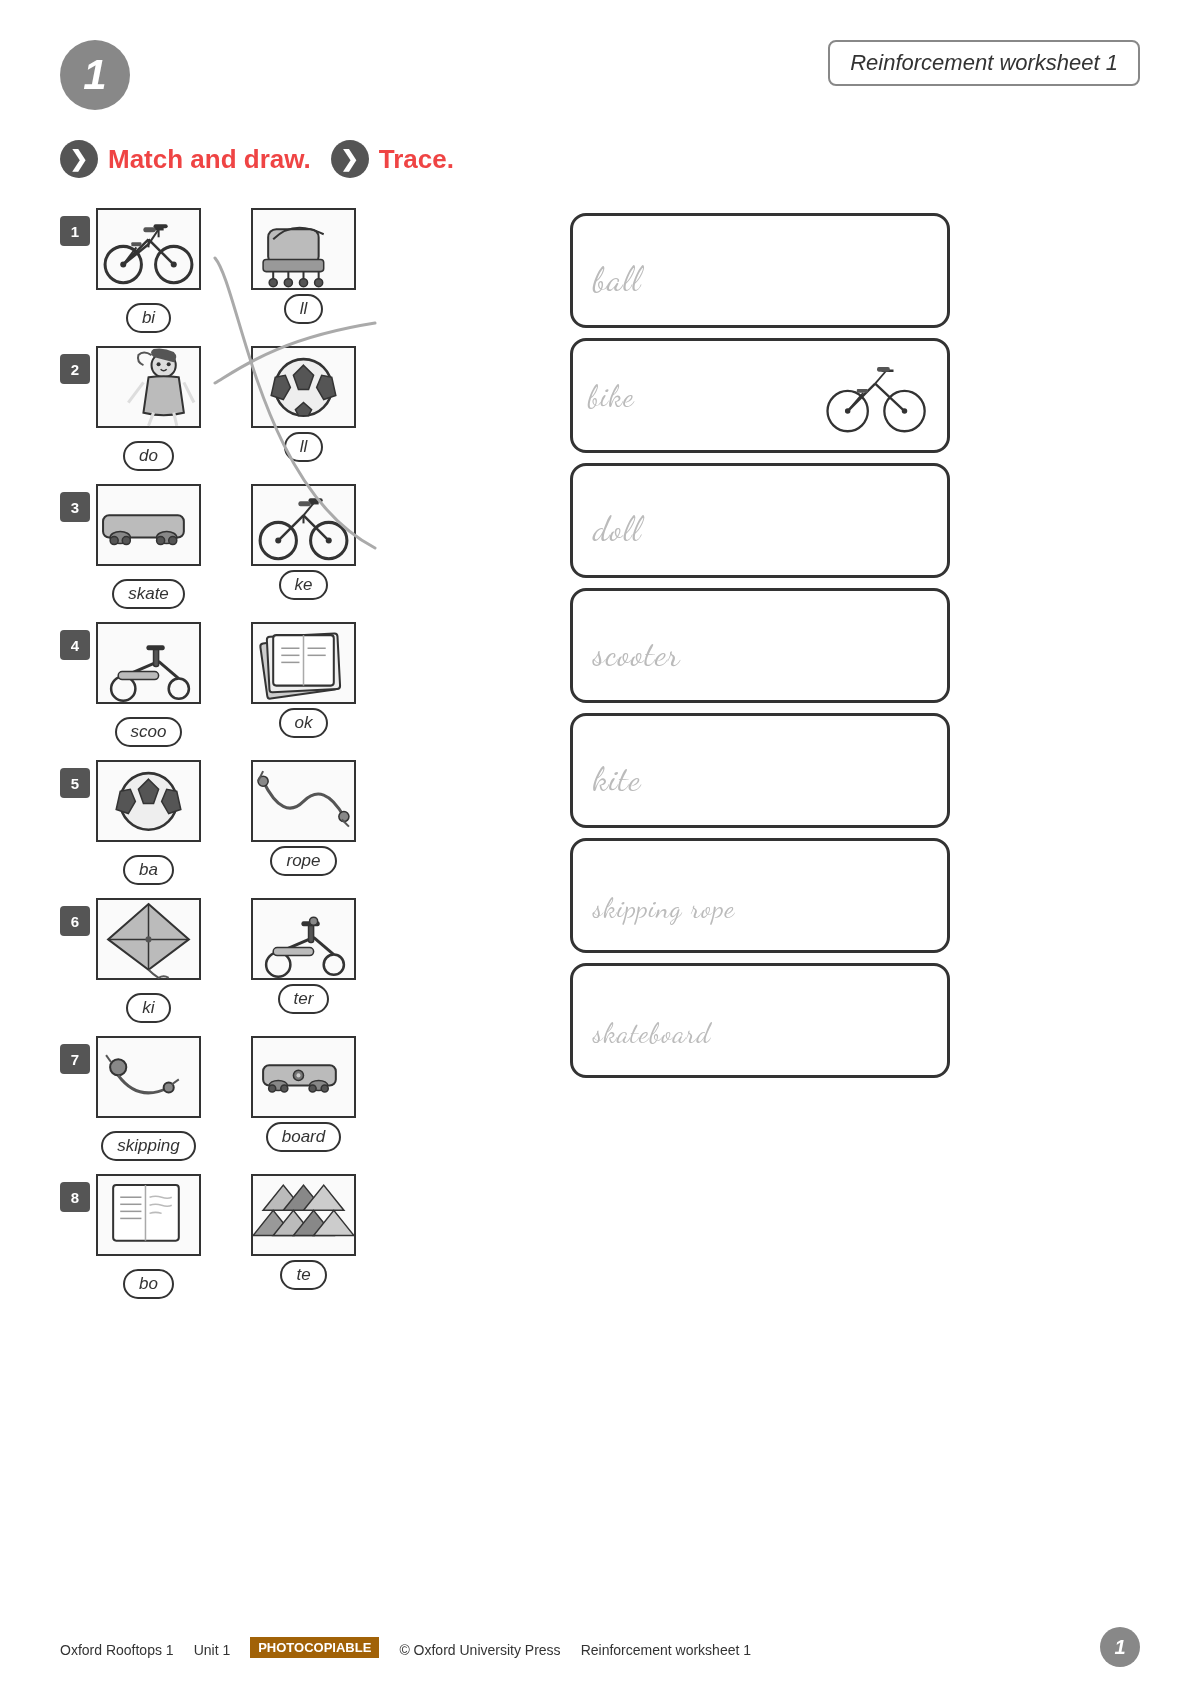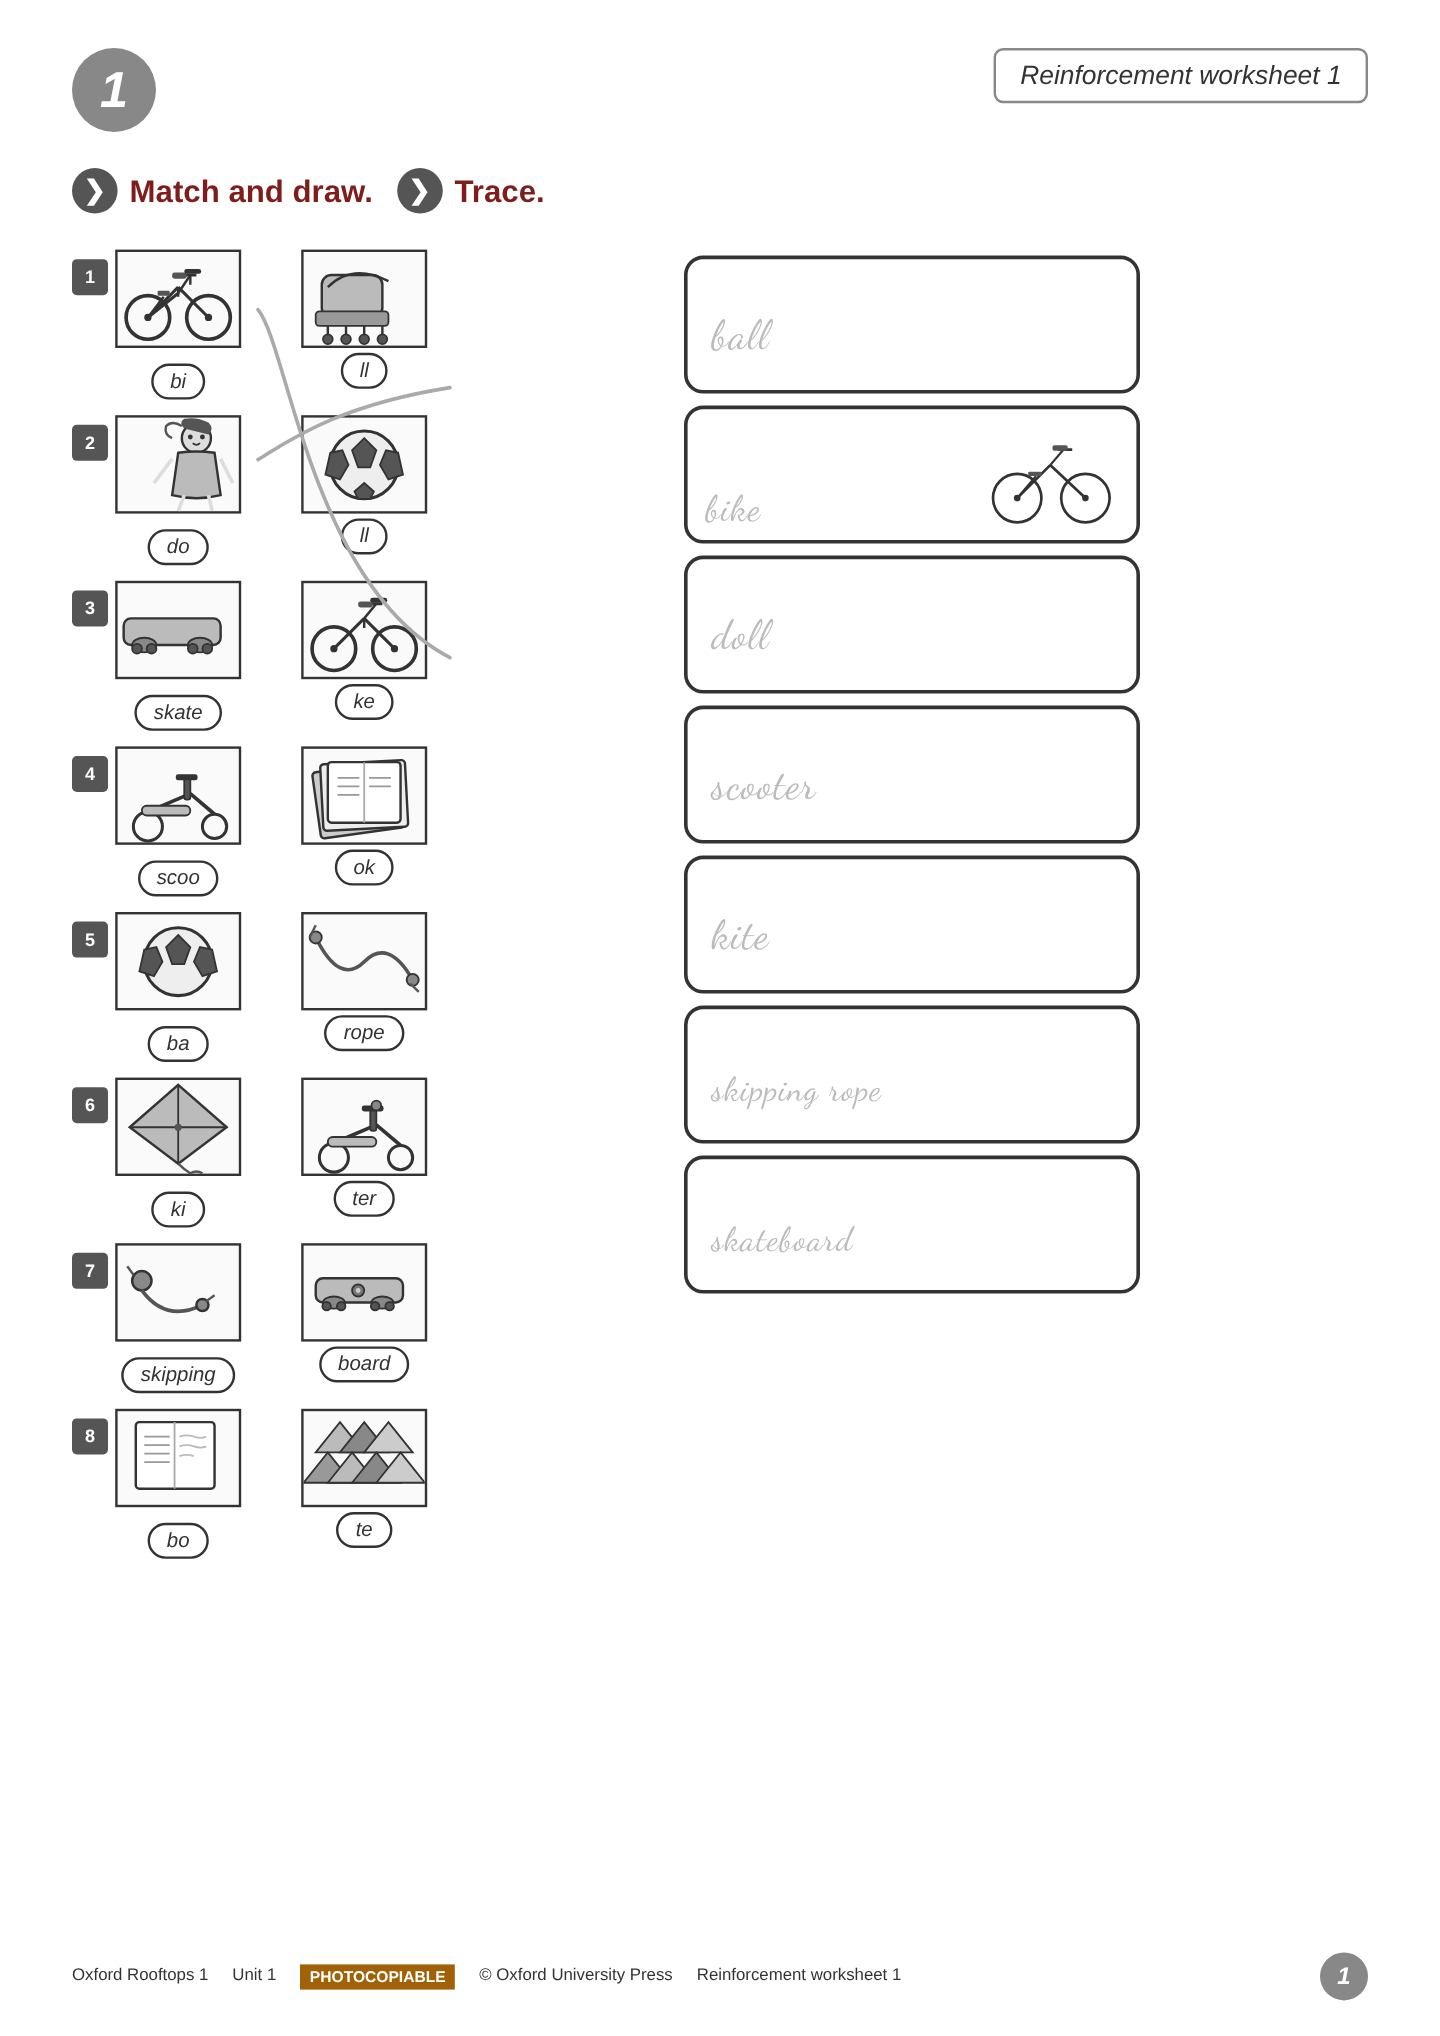--- a/index.html
+++ b/index.html
@@ -74,21 +74,21 @@
       display: flex;
       align-items: center;
       justify-content: center;
       font-size: 22px;
       font-weight: bold;
     }
 
     .instruction-text {
       font-size: 26px;
       font-weight: bold;
-      color: #7f1d1d;
+      color: #ef4444;
     }
 
     
     .trace-col {
       display: flex;
       flex-direction: column;
       gap: 10px;
       padding-left: 30px;
     }
 
@@ -118,21 +118,21 @@
       display: flex;
       align-items: center;
       justify-content: space-between;
       font-size: 14px;
       color: #333;
     }
 
     .footer-left {
       display: flex;
       gap: 20px;
-      align-items: flex-start;
+      align-items: flex-end;
     }
 
     .photocopiable-badge {
       background: #a16207;
       color: #fff;
       padding: 3px 8px;
       font-size: 13px;
       font-weight: bold;
     }
 
@@ -566,21 +566,21 @@
         <path d="M155,175 C180,160 220,130 315,115" fill="none" stroke="#aaa" stroke-width="3" stroke-linecap="round"></path>
 
       </svg>
 
       <div class="trace-col" style="margin-left:20px; margin-top:5px;">
 
         <div class="trace-box">
           <span class="trace-word">ball</span>
         </div>
 
-        <div class="trace-box trace-box-with-image" style="display:flex; align-items:flex-end; padding:8px 15px; gap:10px;">
+        <div class="trace-box trace-box-with-image" style="display:flex; align-items:center; padding:8px 15px; gap:10px;">
           <span class="trace-word" style="font-size:30px;">bike</span>
           <div style="flex:1; display:flex; justify-content:flex-end;">
             <svg viewBox="0 0 120 90" width="110" height="85">
               <circle cx="28" cy="62" r="22" fill="none" stroke="#333" stroke-width="2.5"></circle>
               <circle cx="90" cy="62" r="22" fill="none" stroke="#333" stroke-width="2.5"></circle>
               <circle cx="28" cy="62" r="3" fill="#333"></circle>
               <circle cx="90" cy="62" r="3" fill="#333"></circle>
               <line x1="28" y1="62" x2="58" y2="32" stroke="#333" stroke-width="2.5"></line>
               <line x1="58" y1="32" x2="90" y2="62" stroke="#333" stroke-width="2.5"></line>
               <line x1="58" y1="32" x2="70" y2="18" stroke="#333" stroke-width="2"></line>

